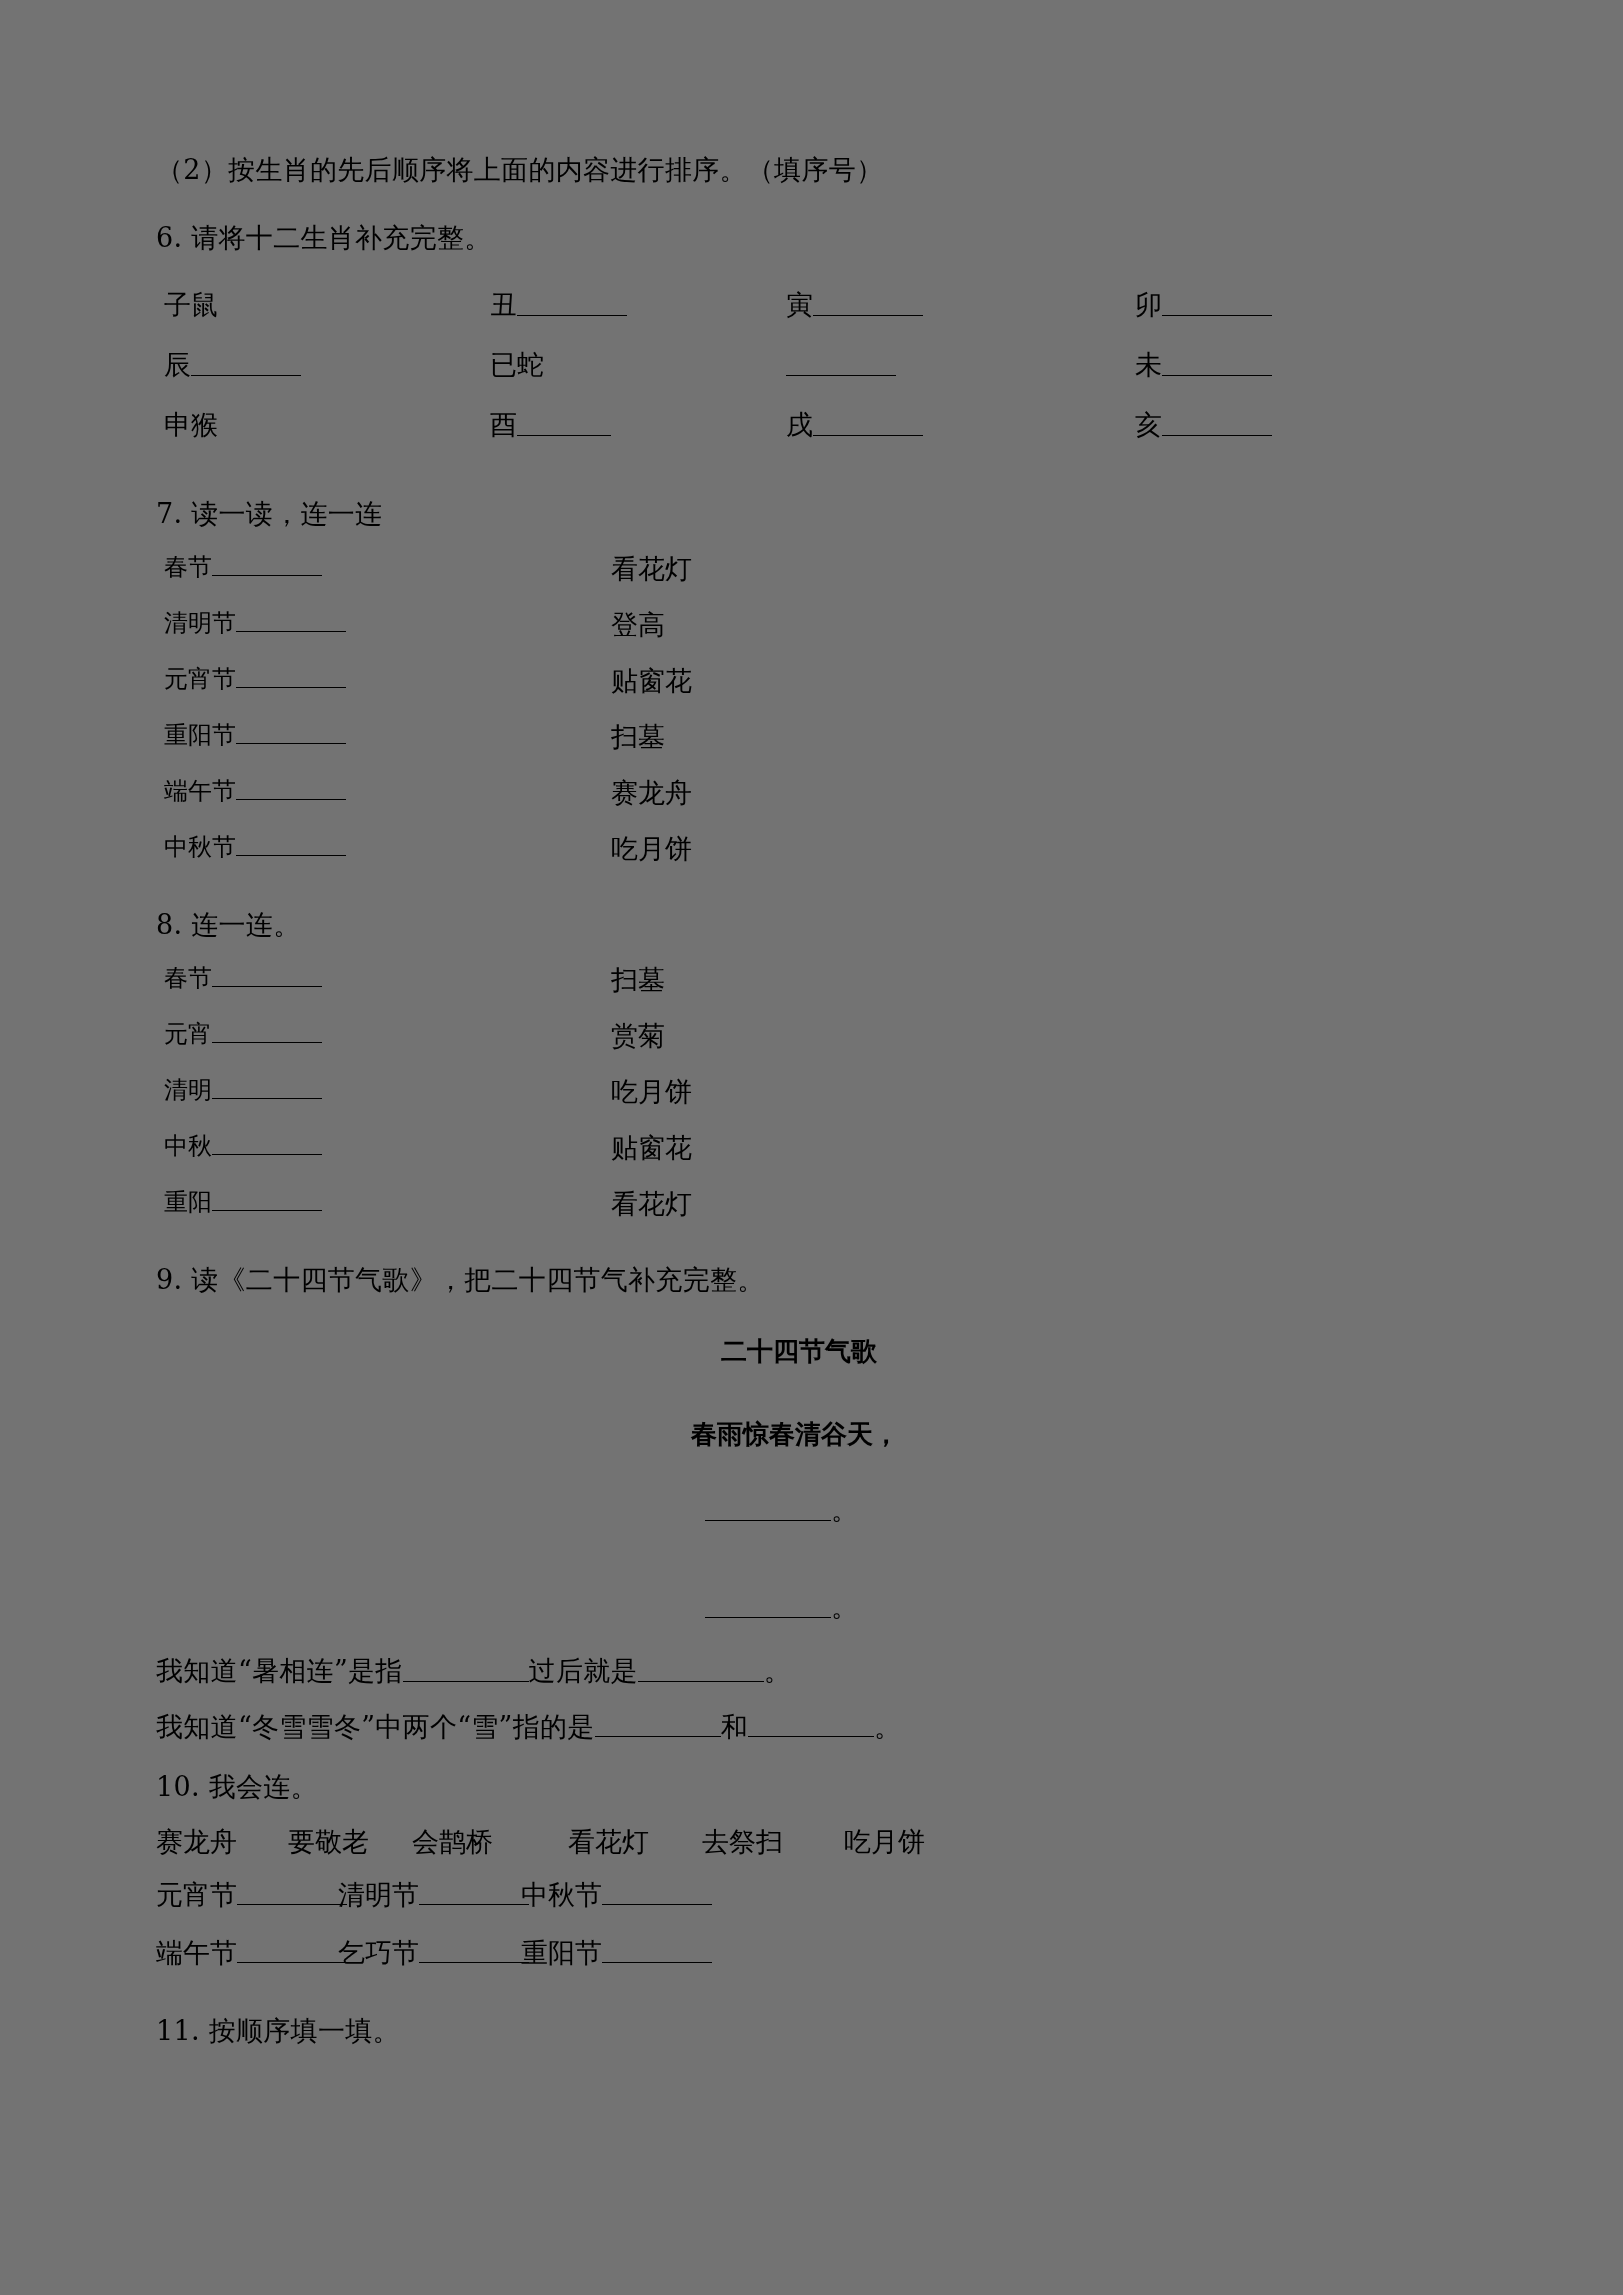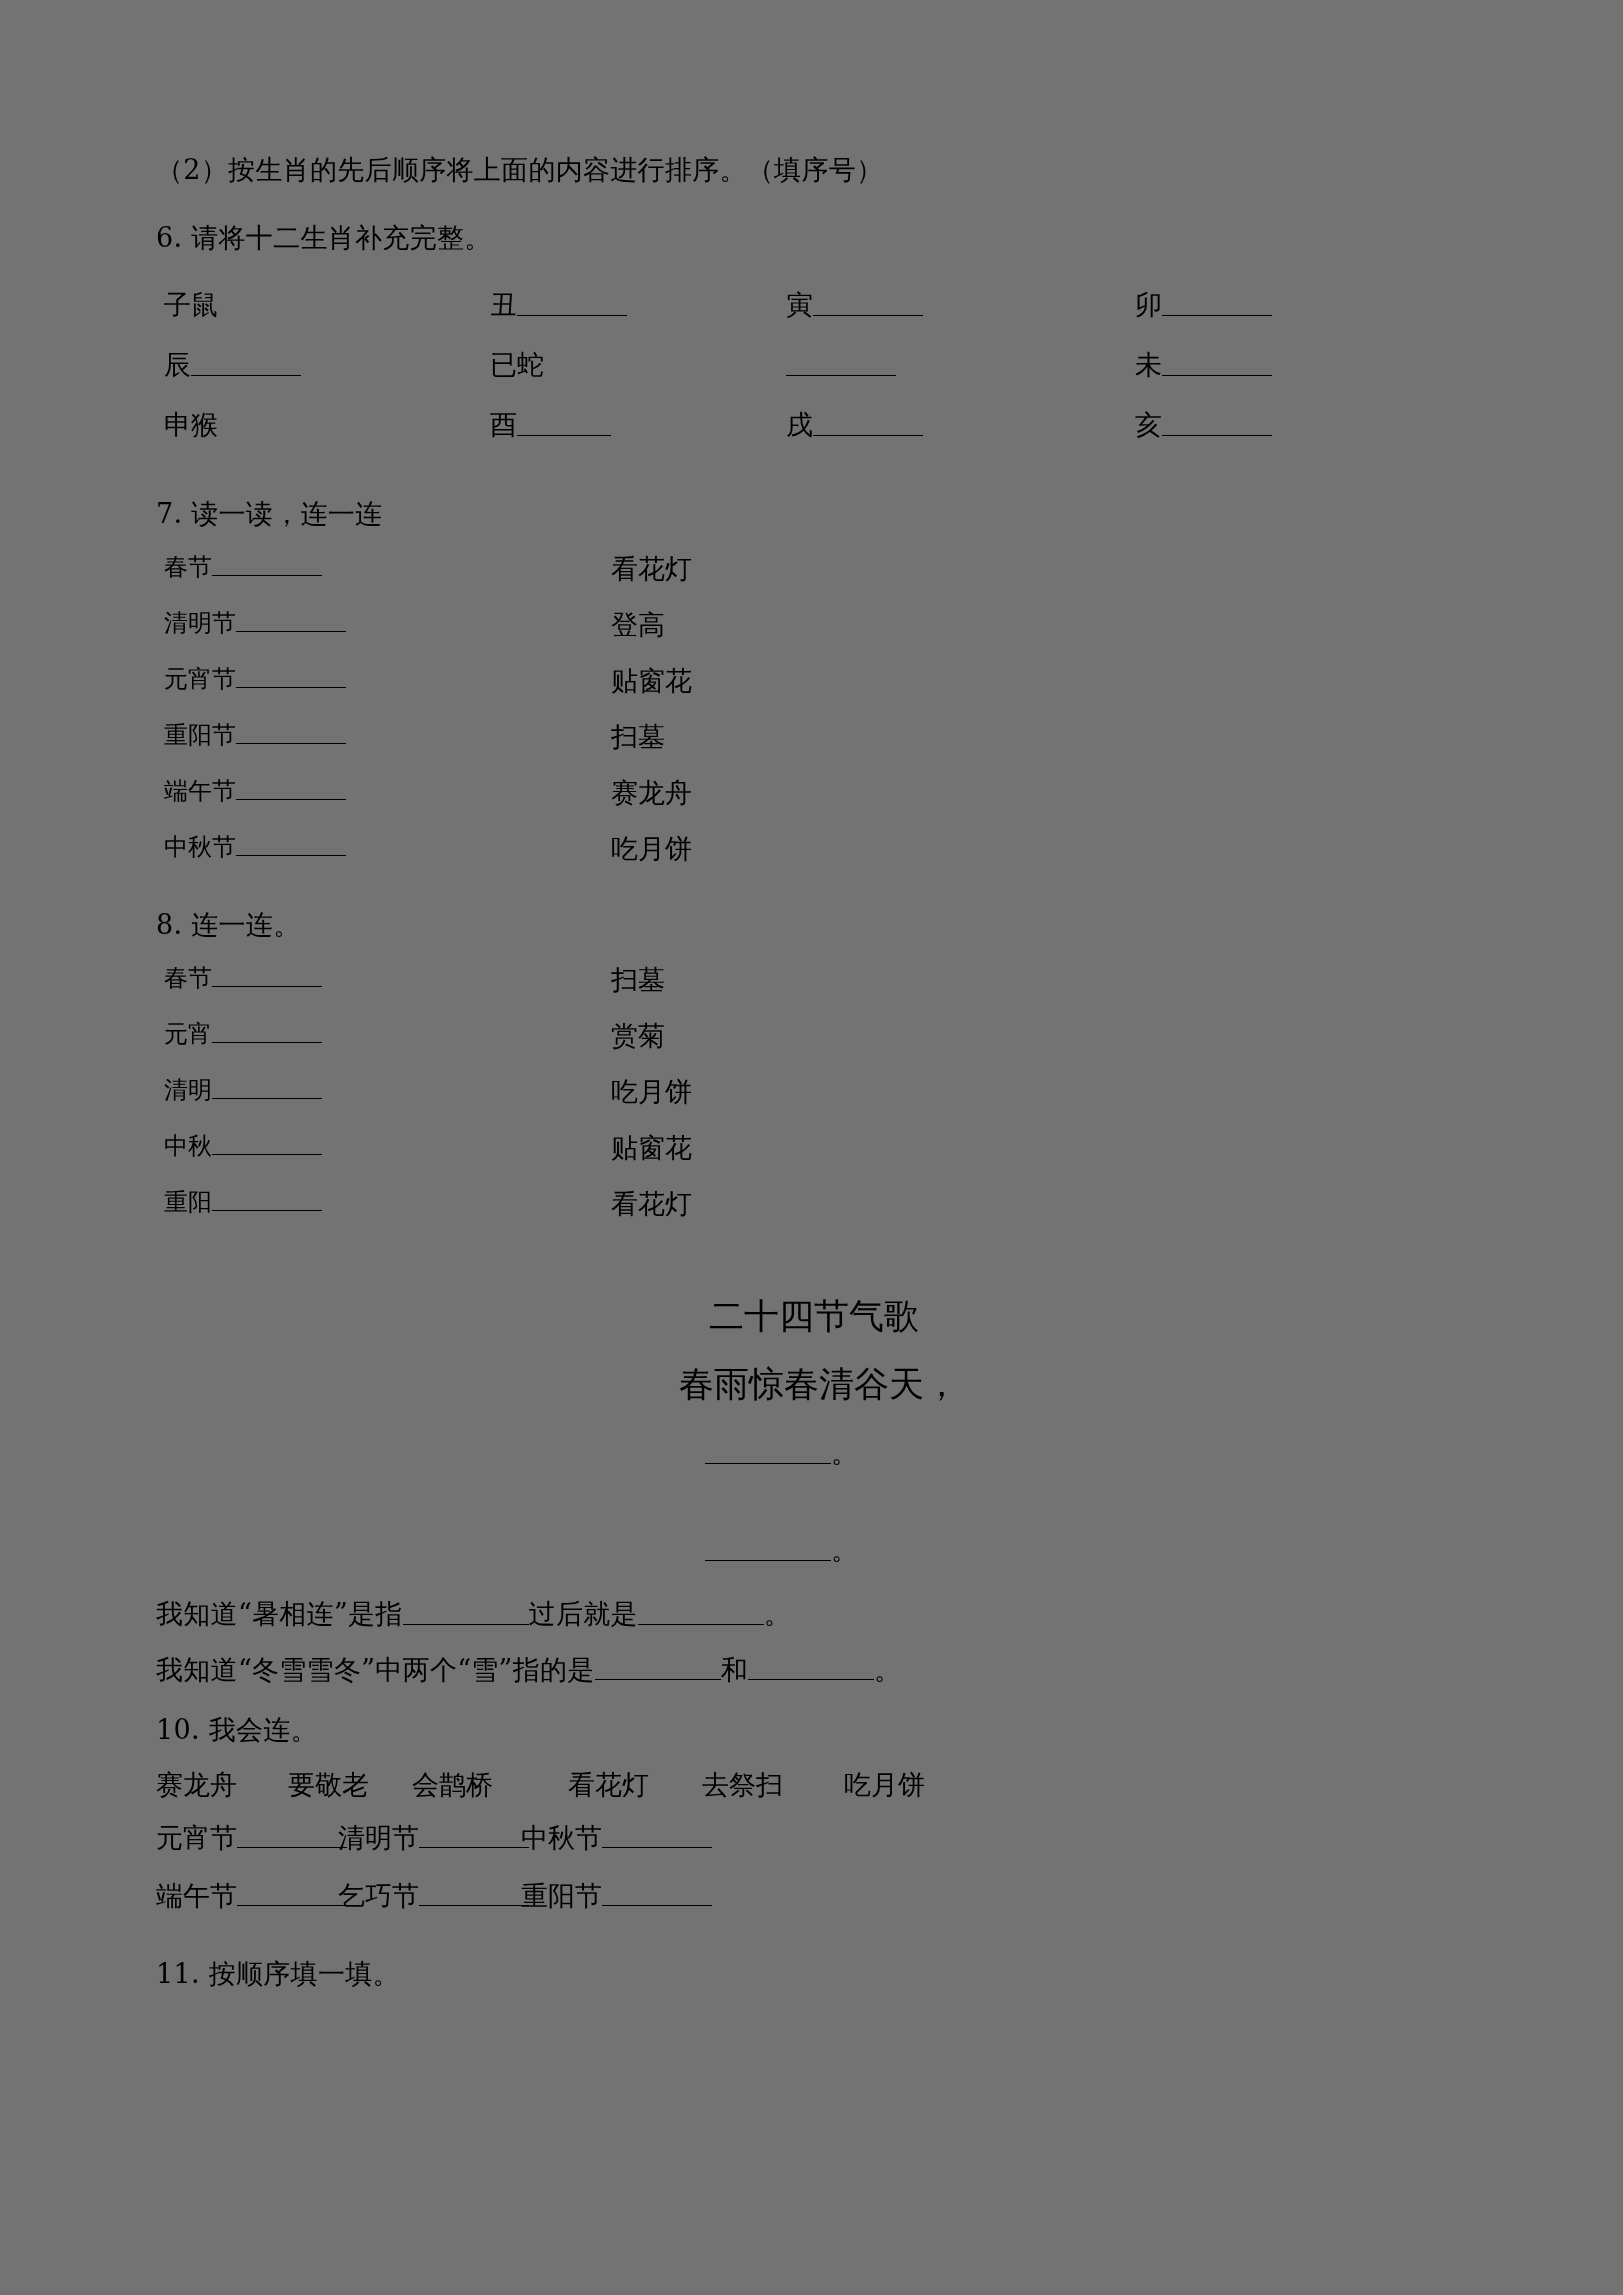--- a/index.html
+++ b/index.html
@@ -82,25 +82,26 @@
   }
   .match-right {
     position: absolute;
     left: 455px;
     font-size: 27px;
     white-space: nowrap;
   }
 
   
   .poem-line {
-    font-size: 35px;
+    font-size: 26px;
     line-height: 1.0;
     white-space: nowrap;
-    margin: 0;
+    margin: 12px;
     padding-left: 523px;
+    font-weight: bold;
   }
   .poem-blank-line {
     font-size: 27px;
     line-height: 1.0;
     white-space: nowrap;
     margin: 0;
     padding-left: 549px;
   }
   .poem-title { padding-left: 553px; }
 
@@ -227,20 +228,21 @@
       <span class="match-left"><span>中秋</span><span class="blank b-lg"></span></span>
       <span class="match-right">贴窗花</span>
     </div>
     <div class="match-row">
       <span class="match-left"><span>重阳</span><span class="blank b-lg"></span></span>
       <span class="match-right">看花灯</span>
     </div>
 
     <div class="sp-sm"></div>
 
+    <p class="q-line">9. 读《二十四节气歌》，把二十四节气补充完整。</p>
     <div class="sp-md"></div>
 
     <p class="poem-line poem-title">二十四节气歌</p>
     <div class="sp-md"></div>
     <p class="poem-line">春雨惊春清谷天，</p>
     <div class="sp-md"></div>
     <p class="poem-blank-line"><span class="blank b-xl"></span><span>。</span></p>
     <div class="sp-md"></div>
     <div class="sp-md"></div>
     <p class="poem-blank-line"><span class="blank b-xl"></span><span>。</span></p>

